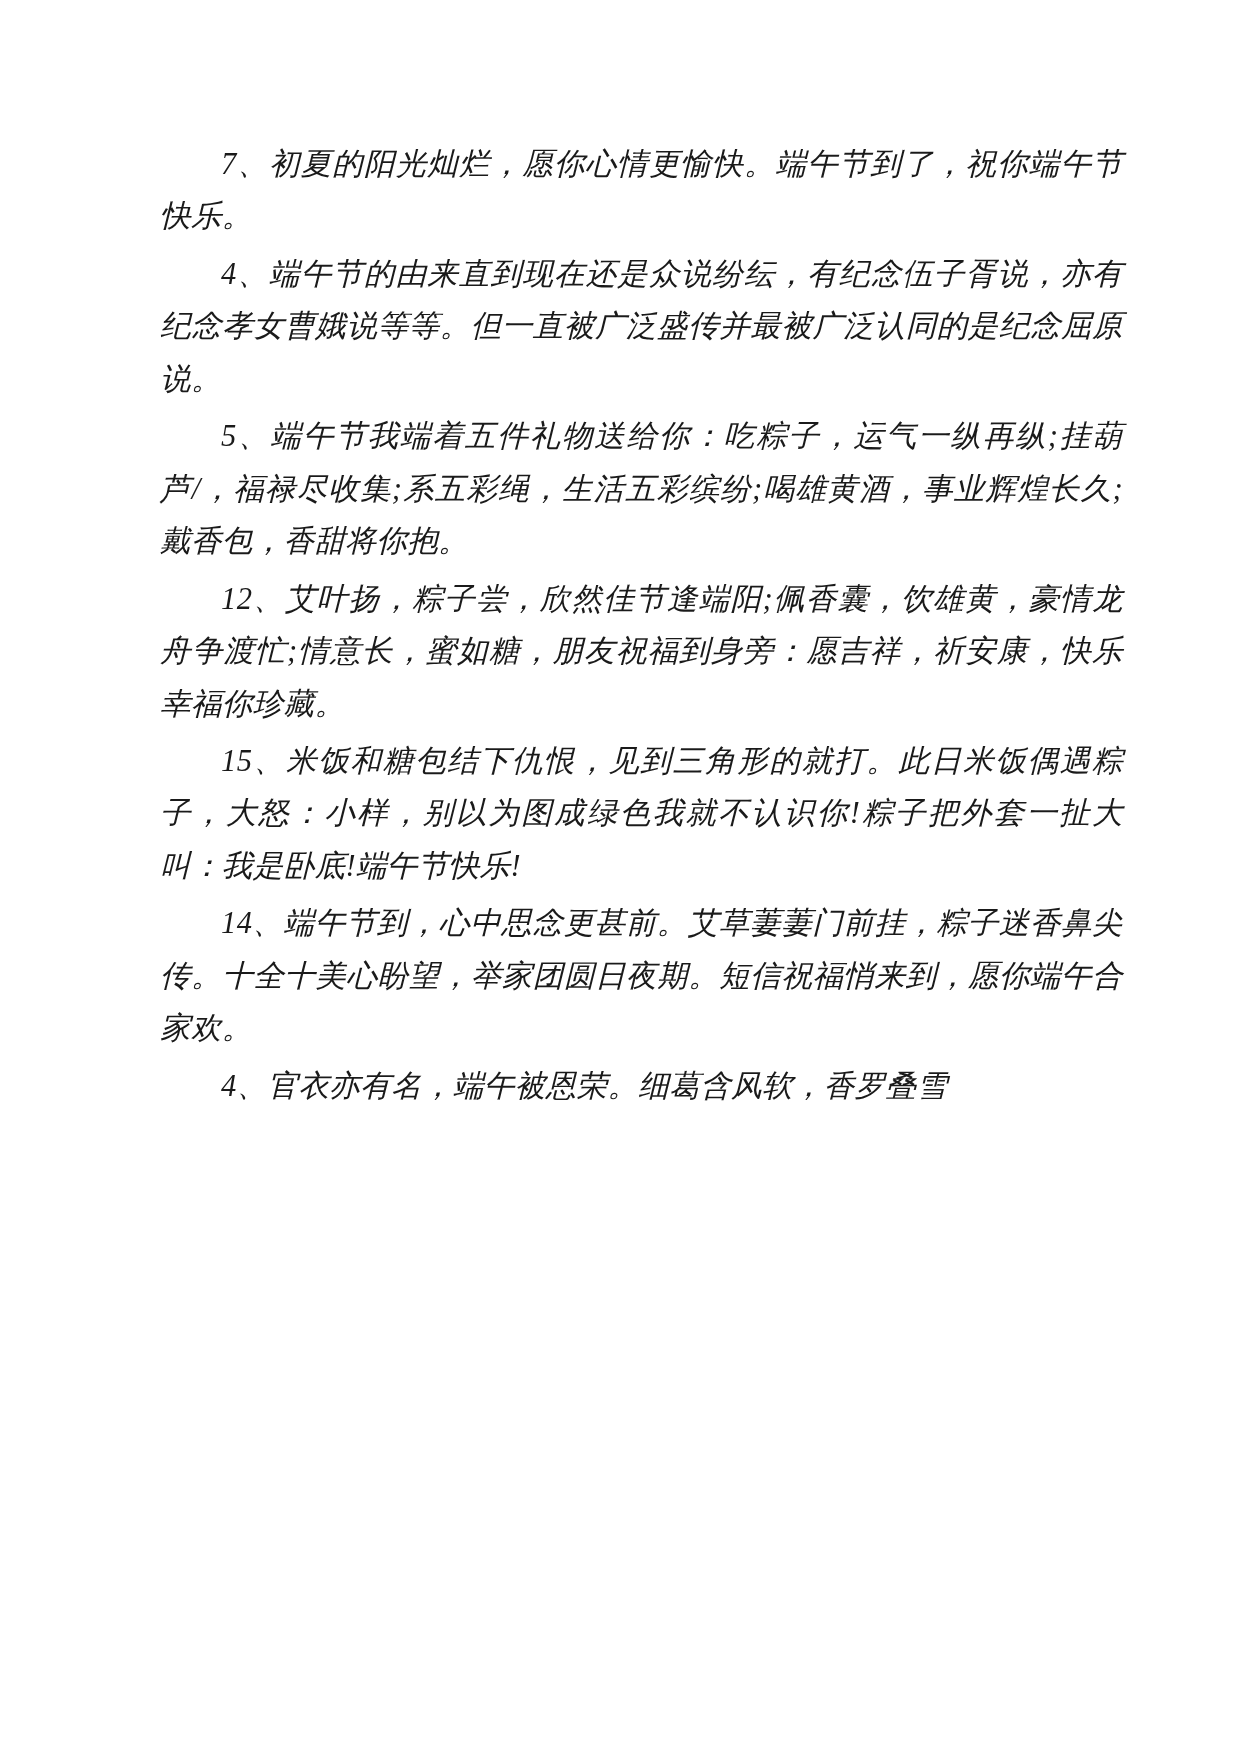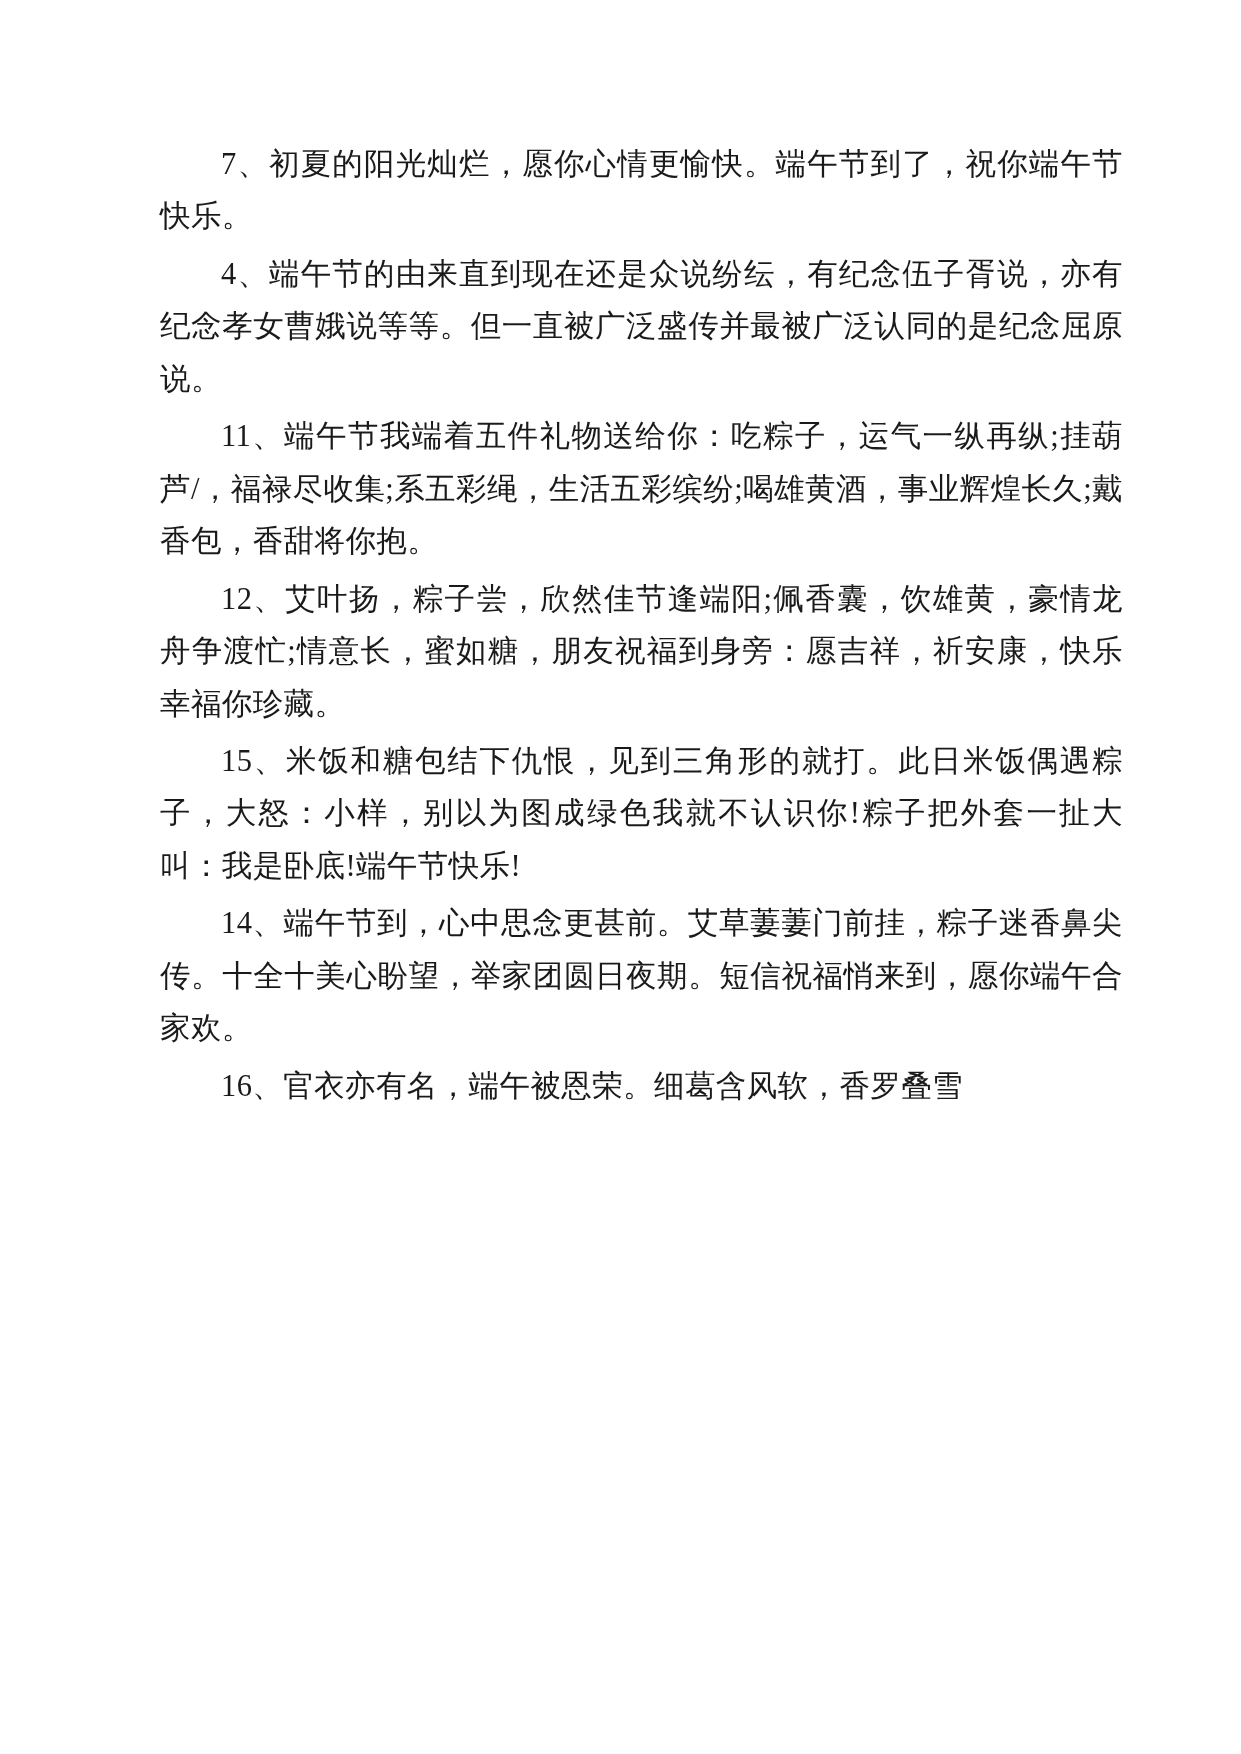--- a/index.html
+++ b/index.html
@@ -20,37 +20,38 @@
     height: 1754px;
     padding: 138px 118px 80px 160px;
     background: #ffffff;
   }
   .doc-body {
     font-size: 30.5px;
     line-height: 1.72;
     text-align: justify;
     text-justify: inter-character;
     letter-spacing: 0.4px;
+    font-style: italic;
   }
   .para {
     margin: 0 0 5px 0;
     text-indent: 2em;
     white-space: normal;
     word-break: break-all;
   }
   .para:last-child {
     margin-bottom: 0;
   }
 </style>
 </head>
 <body>
 
 <div class="page">
   <div class="doc-body">
     <p class="para">7、初夏的阳光灿烂，愿你心情更愉快。端午节到了，祝你端午节快乐。</p>
     <p class="para">4、端午节的由来直到现在还是众说纷纭，有纪念伍子胥说，亦有纪念孝女曹娥说等等。但一直被广泛盛传并最被广泛认同的是纪念屈原说。</p>
-    <p class="para">11、端午节我端着五件礼物送给你：吃粽子，运气一纵再纵;挂葫芦/，福禄尽收集;系五彩绳，生活五彩缤纷;喝雄黄酒，事业辉煌长久;戴香包，香甜将你抱。</p>
+    <p class="para">5、端午节我端着五件礼物送给你：吃粽子，运气一纵再纵;挂葫芦/，福禄尽收集;系五彩绳，生活五彩缤纷;喝雄黄酒，事业辉煌长久;戴香包，香甜将你抱。</p>
     <p class="para">12、艾叶扬，粽子尝，欣然佳节逢端阳;佩香囊，饮雄黄，豪情龙舟争渡忙;情意长，蜜如糖，朋友祝福到身旁：愿吉祥，祈安康，快乐幸福你珍藏。</p>
     <p class="para">15、米饭和糖包结下仇恨，见到三角形的就打。此日米饭偶遇粽子，大怒：小样，别以为图成绿色我就不认识你!粽子把外套一扯大叫：我是卧底!端午节快乐!</p>
     <p class="para">14、端午节到，心中思念更甚前。艾草萋萋门前挂，粽子迷香鼻尖传。十全十美心盼望，举家团圆日夜期。短信祝福悄来到，愿你端午合家欢。</p>
-    <p class="para">16、官衣亦有名，端午被恩荣。细葛含风软，香罗叠雪</p>
+    <p class="para">4、官衣亦有名，端午被恩荣。细葛含风软，香罗叠雪</p>
   </div>
 </div>
 
 </body></html>

